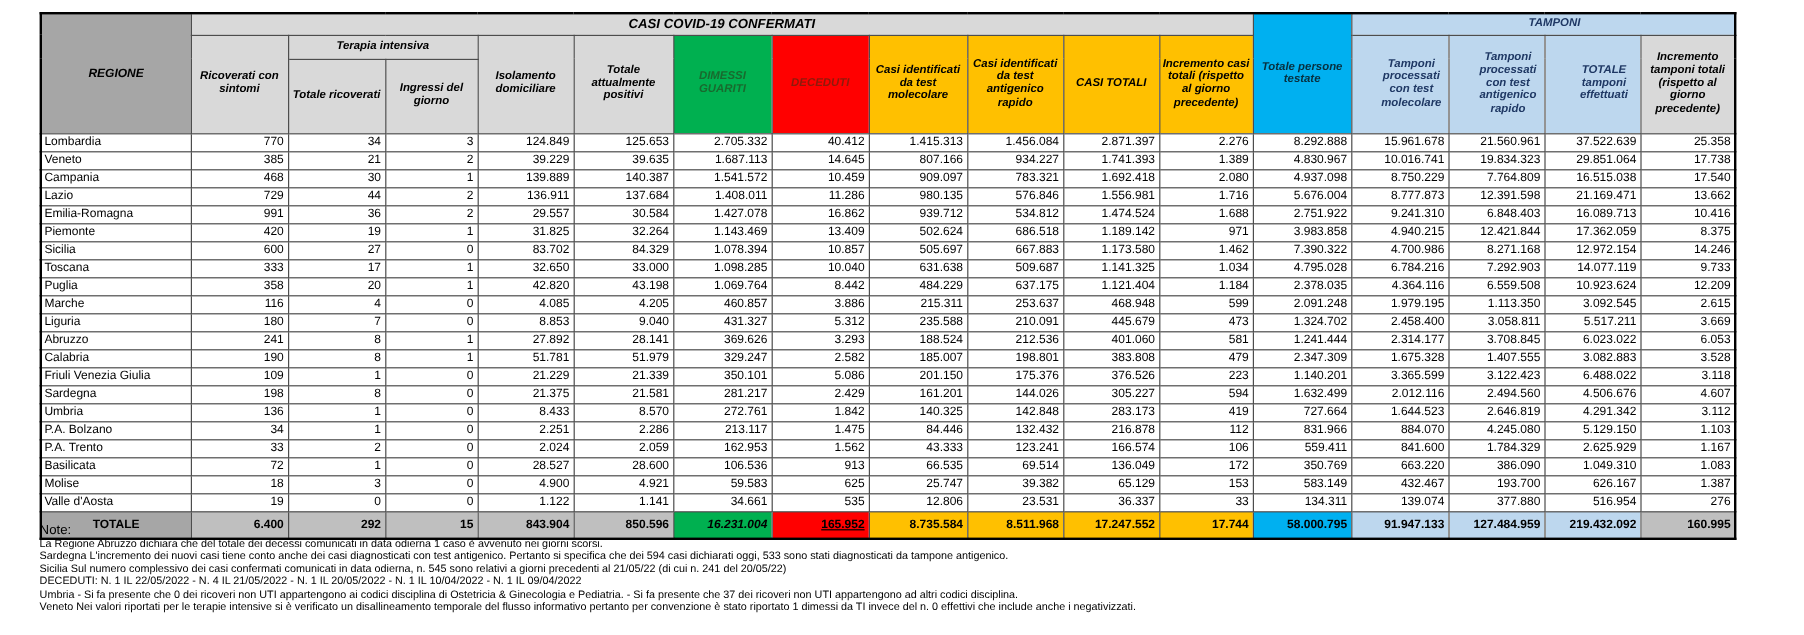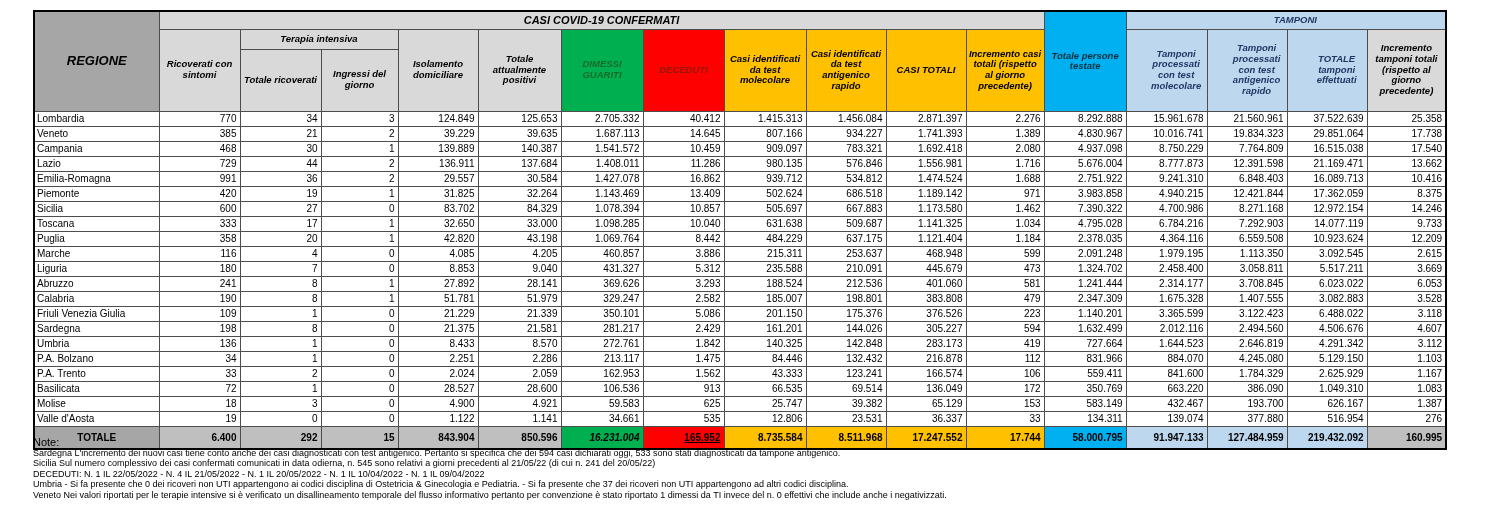--- a/index.html
+++ b/index.html
@@ -5,21 +5,21 @@
   html,body{margin:0;padding:0;background:#fff;}
   .page{position:relative;width:1503px;height:529px;background:#fff;overflow:hidden;
         font-family:"Liberation Sans",sans-serif;color:#000;}
   table.covid{position:absolute;left:33px;top:10px;width:1412px;table-layout:fixed;
         border-collapse:collapse;border:2px solid #000;}
   th,td{border:1px solid #4d4d4d;overflow:hidden;padding:0;}
   thead th{font-weight:bold;text-align:center;vertical-align:middle;
         background:var(--header_grey);font-size:9.5px;line-height:1.12;padding:1px 2px;font-style:italic;}
   tr.h1{height:18px;} tr.h2{height:20px;} tr.h3{height:62px;}
   th.band{font-size:11px;background:var(--header_grey);}
-  th.regione-h{background:var(--dark_grey);font-size:13px;}
+  th.regione-h{background:var(--dark_grey);font-size:10px;}
   th.green-h{background:var(--green);color:#186a2e;}
   th.red-h{background:var(--red);color:#8e1a0b;}
   th.yellow-h{background:var(--yellow);}
   th.cyan-h{background:var(--cyan);color:#07303f;}
   th.blue-h{background:var(--light_blue);color:#1f3864;padding-left:21px;}
   th.grey2-h{background:var(--header_grey);}
   tbody td{font-size:10px;height:14px;background:#fff;white-space:nowrap;}
   tbody td.region{text-align:left;padding:0 2px;}
   tbody td.num{text-align:right;padding:0 3px;}
   tbody tr.total td{font-weight:bold;height:21px;}
@@ -502,20 +502,21 @@
           <td class="num blue">127.484.959</td>
           <td class="num blue">219.432.092</td>
           <td class="num g2">160.995</td>
         </tr>
       </tbody>
   </table>
 
   <div class="notes">
     <div class="notes-title">Note:</div>
     <div>
+        <div class="note-line">La Regione Abruzzo dichiara che del totale dei decessi comunicati in data odierna 1 caso è avvenuto nei giorni scorsi.</div>
         <div class="note-line">Sardegna  L'incremento dei nuovi casi tiene conto anche dei casi diagnosticati con test antigenico. Pertanto si specifica che dei 594 casi dichiarati oggi, 533 sono stati diagnosticati da tampone antigenico.</div>
         <div class="note-line">Sicilia  Sul numero complessivo dei casi confermati comunicati in data odierna, n. 545 sono relativi a giorni precedenti al 21/05/22 (di cui n. 241 del 20/05/22)</div>
         <div class="note-line">DECEDUTI: N. 1 IL 22/05/2022 - N. 4 IL 21/05/2022 - N. 1 IL 20/05/2022 - N. 1 IL 10/04/2022 - N. 1 IL 09/04/2022</div>
         <div class="note-line">Umbria  - Si fa presente che 0 dei ricoveri non UTI appartengono ai codici disciplina di Ostetricia &amp; Ginecologia e Pediatria. - Si fa presente che 37 dei ricoveri non UTI appartengono ad altri codici disciplina.</div>
         <div class="note-line">Veneto  Nei valori riportati per le terapie intensive si è verificato un disallineamento temporale del flusso informativo pertanto per convenzione è stato riportato 1 dimessi da TI invece del n. 0 effettivi che include anche i negativizzati.</div>
       </div>
   </div>
 </div>
 
 </body></html>

